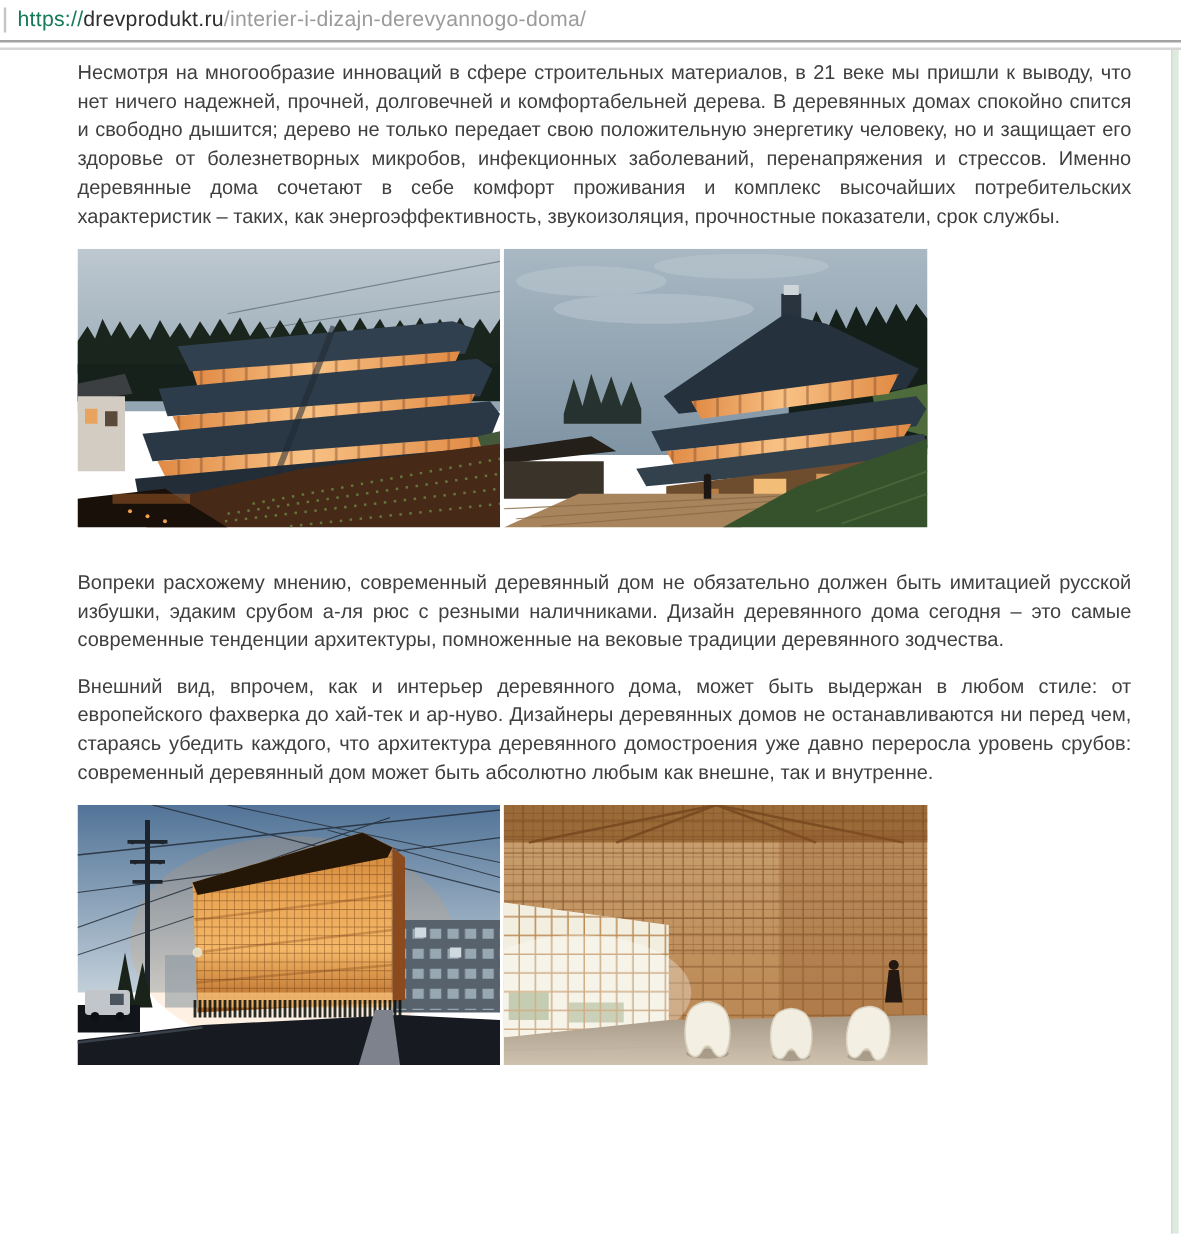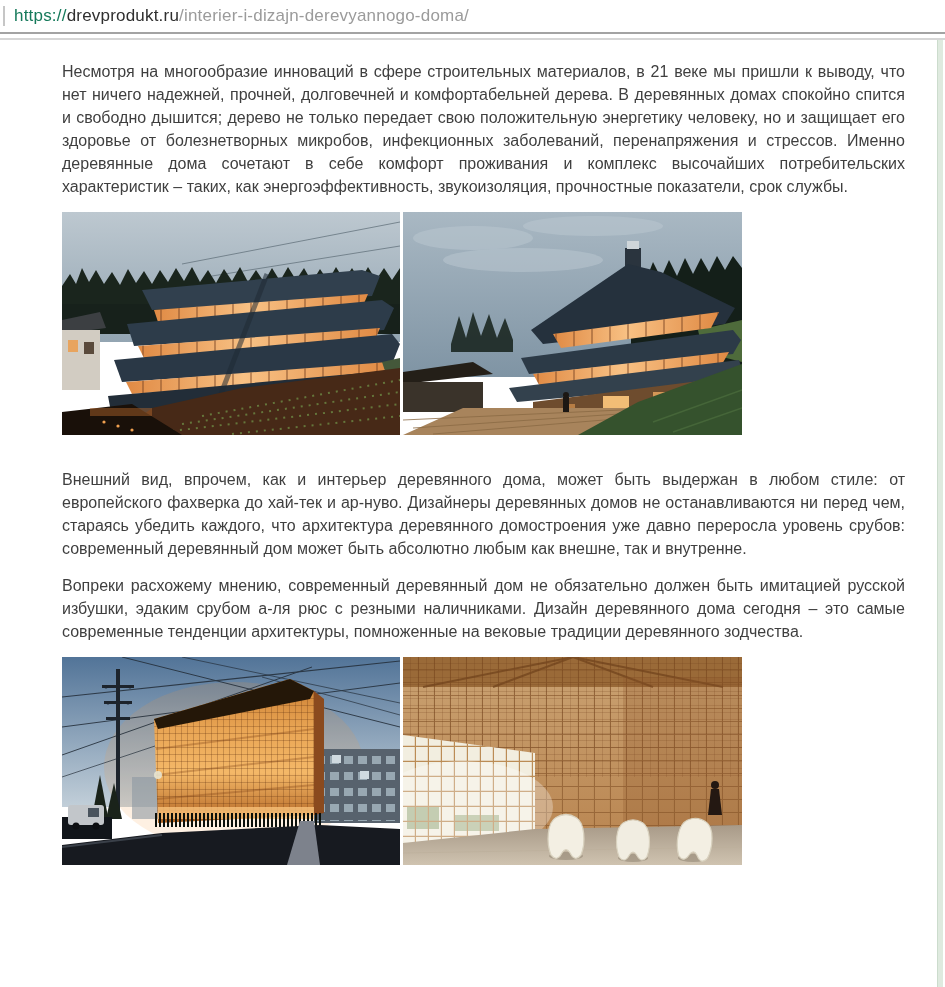--- a/index.html
+++ b/index.html
@@ -26,21 +26,21 @@
   
   .top-rule{
     position:absolute;top:38px;left:0;width:945px;height:2px;background:#d6d6d6;
   }
   .scroll-strip{
     position:absolute;top:40px;right:2px;width:5px;height:947px;
     background:#dfeadf;border-left:1px solid #ccdccd;
   }
   
   .article{
-    position:absolute;top:40px;left:62px;width:843px;padding-top:20px;
+    position:absolute;top:40px;left:62px;width:843px;padding-top:7px;
   }
   .article p{
     margin:0 0 14px 0;text-align:justify;
     font-size:16px;line-height:23px;color:#3f3f3f;
   }
   .figrow{display:flex;gap:3px;margin:13px 0 33px 0;}
   .figrow.last{margin:14px 0 0 0;}
   .figrow svg{display:block;}
 </style>
 </head>
@@ -167,22 +167,22 @@
       <g>
         <polygon points="175,223 339,223 339,152 235,190" fill="#35522d"></polygon>
         <g stroke="#4a6b3c" stroke-width="1.5" opacity=".8">
           <line x1="250" y1="210" x2="339" y2="178"></line>
             <line x1="270" y1="220" x2="339" y2="196"></line>
         </g>
       </g>
     </svg>
   </div>
 
+  <p>Вопреки расхожему мнению, современный деревянный дом не обязательно должен быть имитацией русской избушки, эдаким срубом а-ля рюс с резными наличниками. Дизайн деревянного дома сегодня – это самые современные тенденции архитектуры, помноженные на вековые традиции деревянного зодчества.</p>
   <p>Внешний вид, впрочем, как и интерьер деревянного дома, может быть выдержан в любом стиле: от европейского фахверка до хай-тек и ар-нуво. Дизайнеры деревянных домов не останавливаются ни перед чем, стараясь убедить каждого, что архитектура деревянного домостроения уже давно переросла уровень срубов: современный деревянный дом может быть абсолютно любым как внешне, так и внутренне.</p>
-  <p>Вопреки расхожему мнению, современный деревянный дом не обязательно должен быть имитацией русской избушки, эдаким срубом а-ля рюс с резными наличниками. Дизайн деревянного дома сегодня – это самые современные тенденции архитектуры, помноженные на вековые традиции деревянного зодчества.</p>
 
   <div class="figrow last">
 
     <svg width="338" height="208" viewBox="0 0 338 208">
       <defs>
         <linearGradient id="sky3" x1="0" y1="0" x2="0" y2="1">
           <stop offset="0" stop-color="#527498"></stop>
             <stop offset="1" stop-color="#c2cfd9"></stop>
         </linearGradient>
         <linearGradient id="facade" x1="0" y1="0" x2="0" y2="1">

